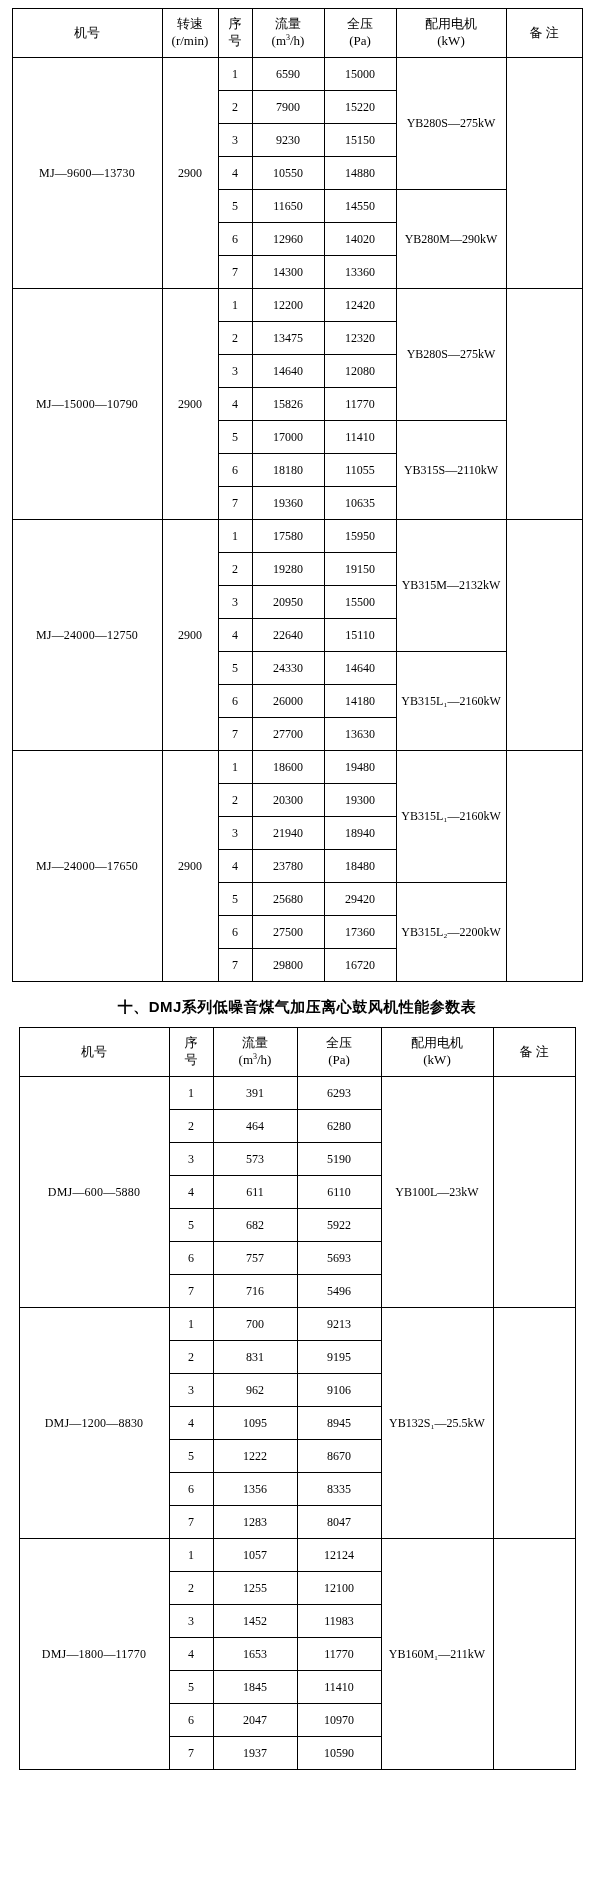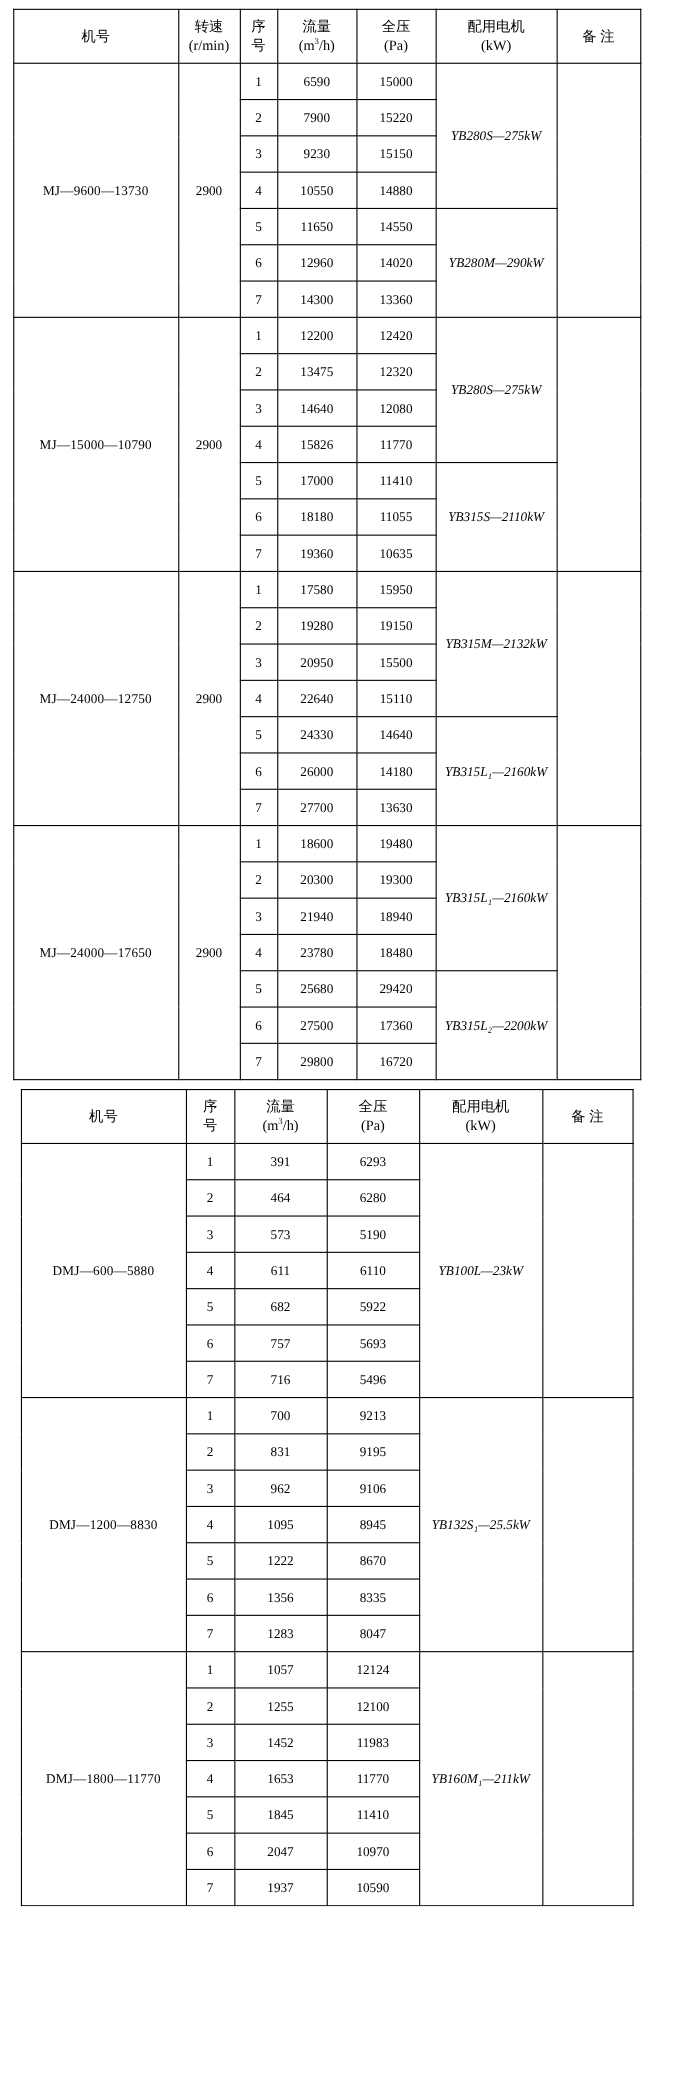--- a/index.html
+++ b/index.html
@@ -24,21 +24,21 @@
     font-size:12px;
     padding:0;
   }
   table.fan .hdr td{
     height:48px;
     font-size:13px;
     line-height:1.25;
   }
   table.fan .datarow td{height:32px;}
   .model-cell{font-size:12.5px;letter-spacing:.2px;}
-  .motor-cell{font-size:12.5px;line-height:1.55;font-style:italic;}
+  .motor-cell{font-size:12.5px;line-height:1.55;}
   .num{font-size:12.5px;}
   .seq{font-size:12.5px;}
   sup{font-size:8px;vertical-align:baseline;position:relative;top:-5px;}
 
   .hdr .stack{display:block;line-height:1.3;}
 
   .section-title{
     text-align:center;
     font-family:"Liberation Sans","DejaVu Sans",sans-serif;
     font-weight:bold;
@@ -260,20 +260,21 @@
           <td class="num">17360</td>
         </tr>
         <tr class="datarow">
           <td class="seq">7</td>
           <td class="num">29800</td>
           <td class="num">16720</td>
         </tr>
       </tbody>
   </table>
 
+  <div class="section-title">十、DMJ系列低噪音煤气加压离心鼓风机性能参数表</div>
 
   <table class="fan t2">
     <colgroup>
       <col class="c-model">
         <col class="c-seq">
       <col class="c-flow">
         <col class="c-press">
         <col class="c-motor">
         <col class="c-note">
     </colgroup>

